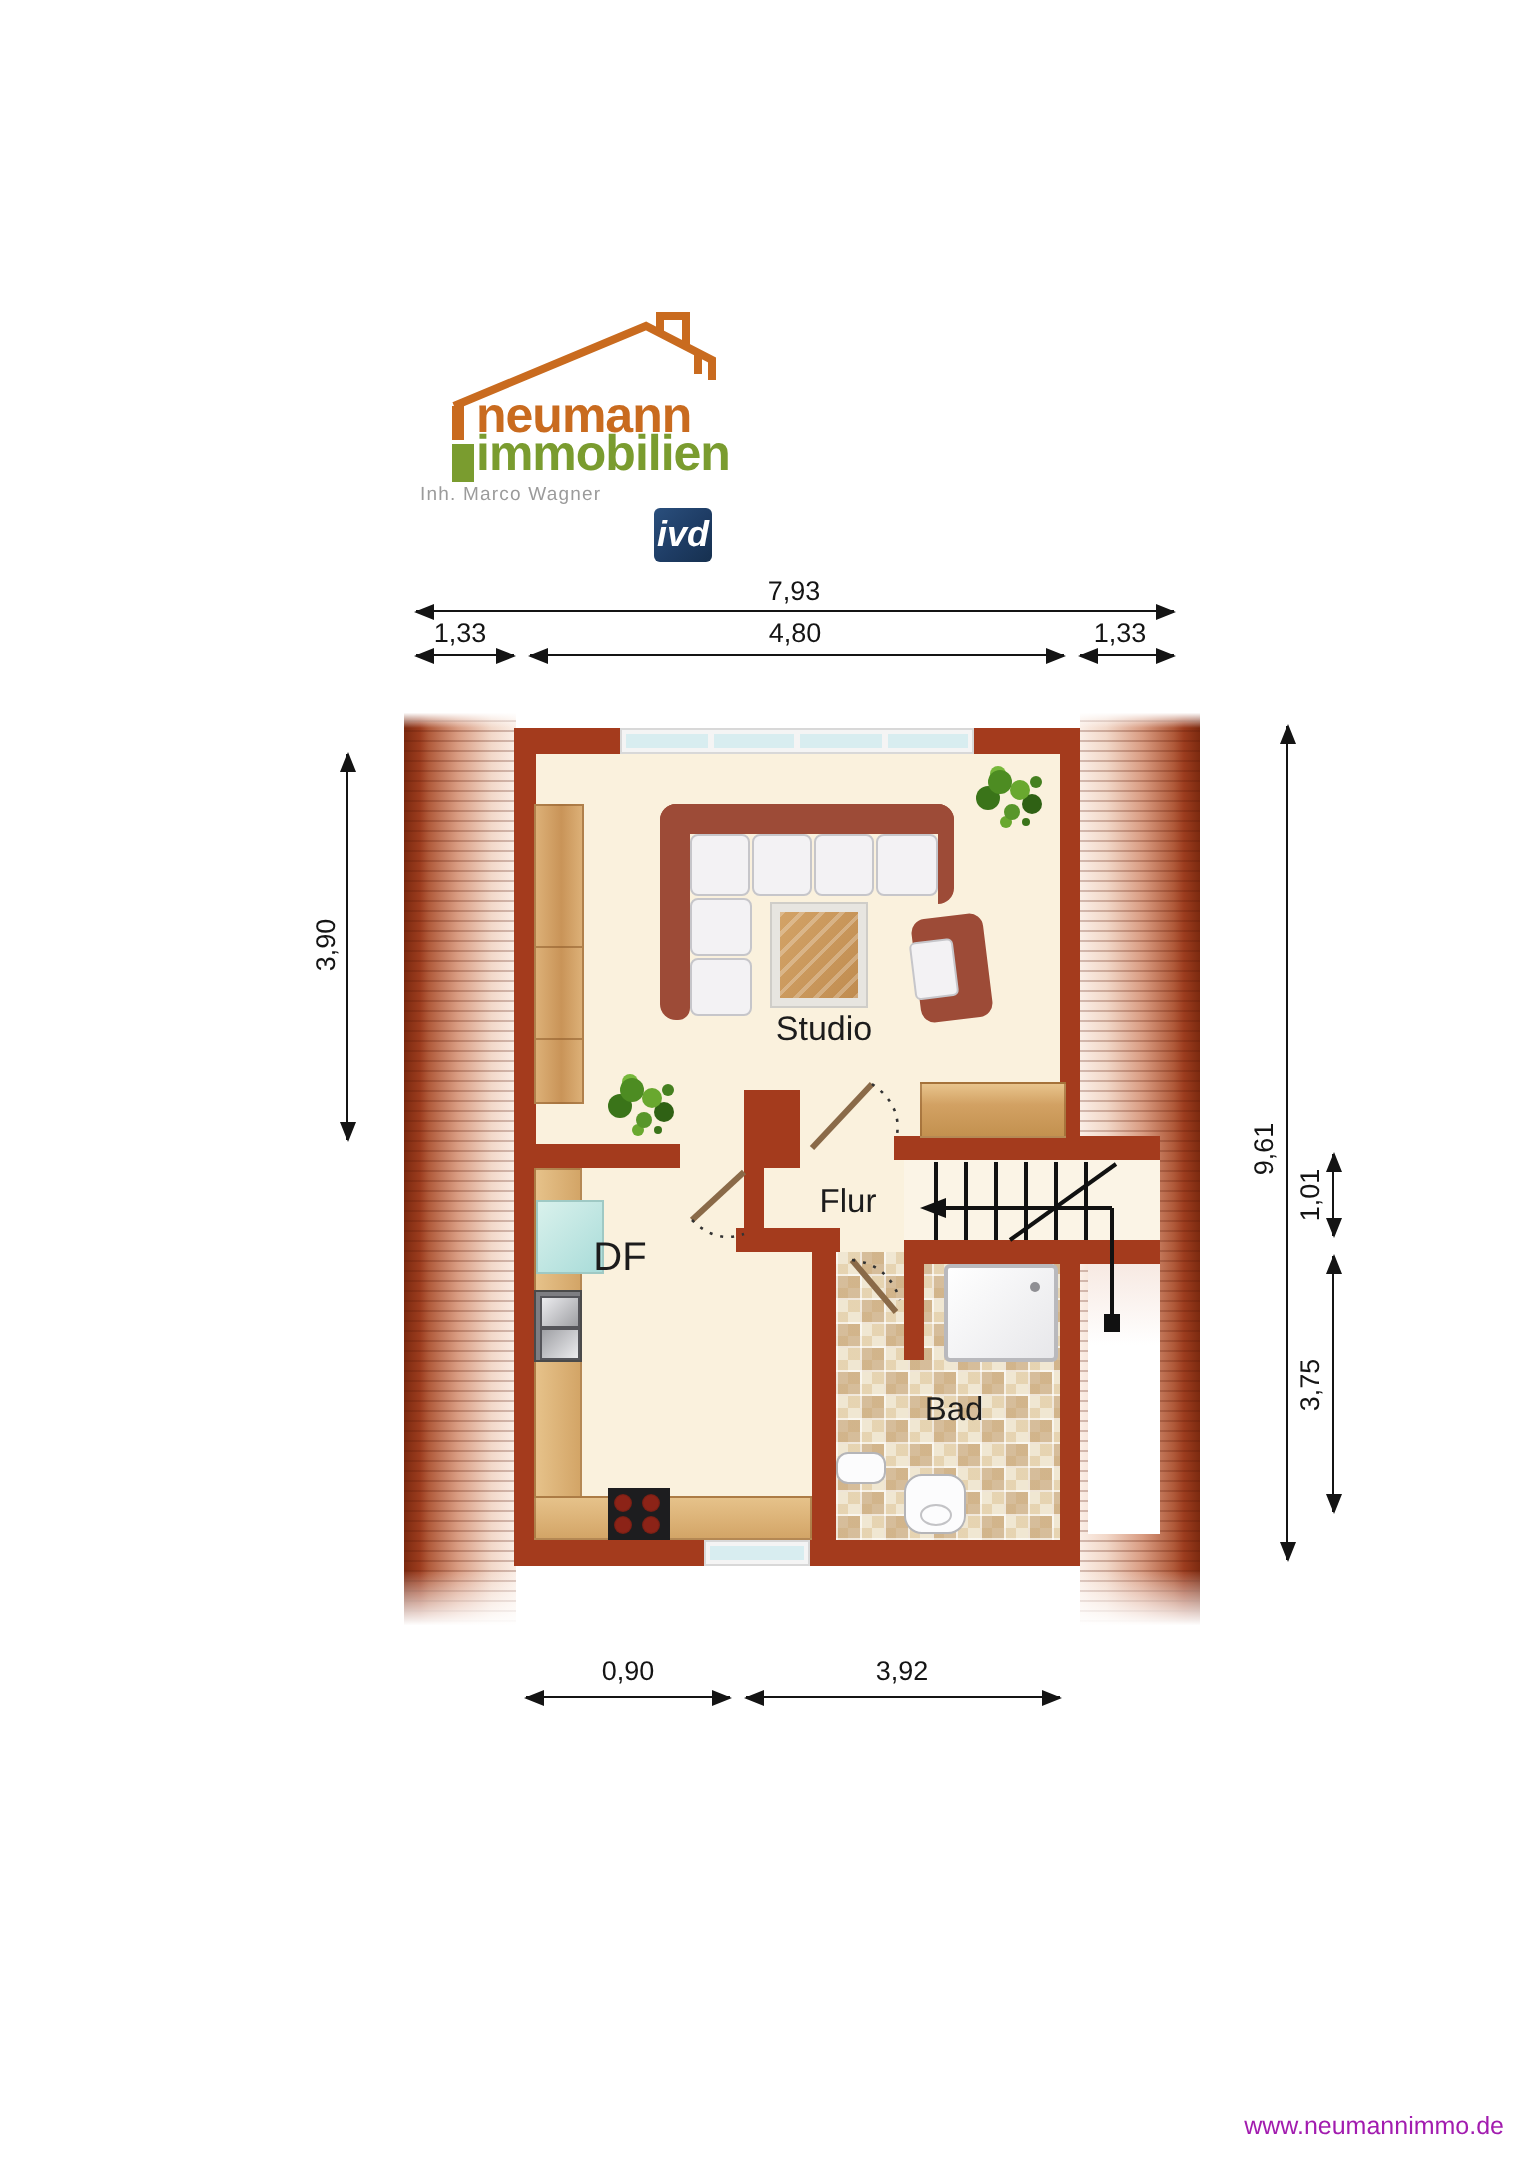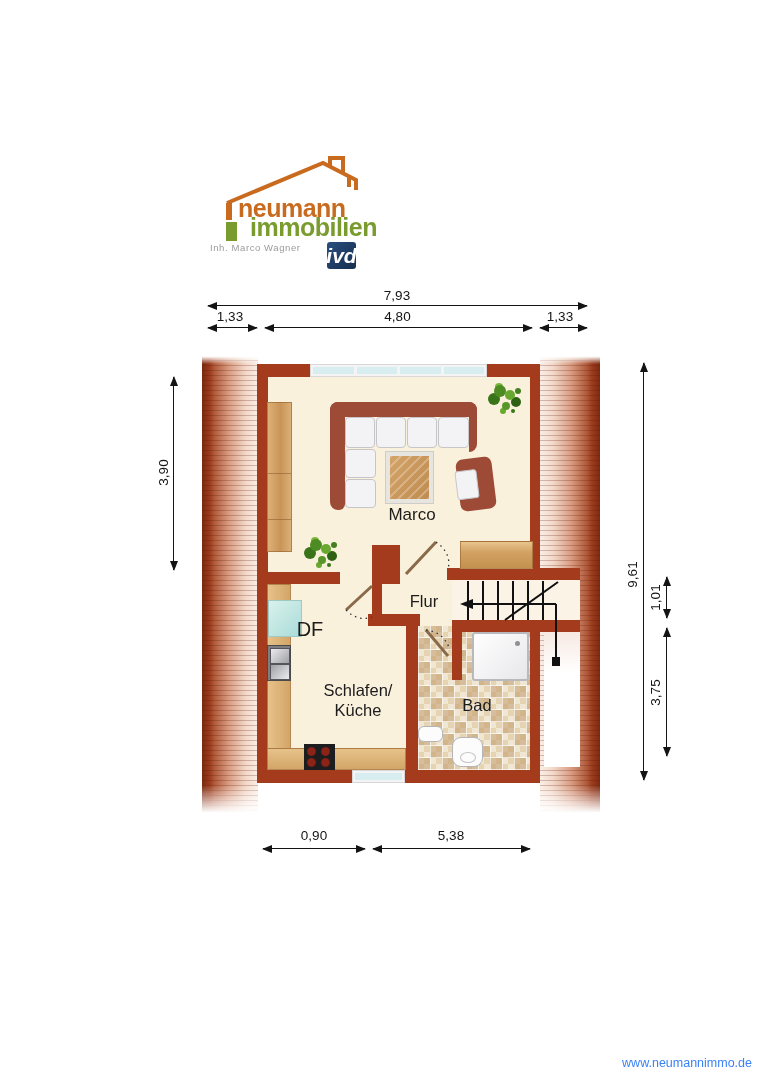--- a/index.html
+++ b/index.html
@@ -5,22 +5,22 @@
   html,body{margin:0;padding:0;background:#fff;}
   #stage{position:relative;width:763px;height:1080px;background:#fff;overflow:hidden;
          font-family:"Liberation Sans",sans-serif;}
   .abs{position:absolute;}
   
   .brand{font-weight:700;font-size:25px;line-height:19px;letter-spacing:-0.5px;}
   .brand-top{color:#c96b1f;}
   .brand-bot{color:#7a9c2f;}
   .owner{font-size:9.5px;color:#9b9b9b;letter-spacing:0.6px;}
   .ivd{width:29px;height:27px;background:linear-gradient(135deg,#2a4f7d 0%,#1e3c64 55%,#16304f 100%);
-       border-radius:3px;color:#fff;font-weight:700;font-style:italic;font-size:21px;
-       display:flex;align-items:center;justify-content:center;}
+       border-radius:3px;color:#fff;font-weight:700;font-style:italic;font-size:18px;
+       display:flex;align-items:center;justify-content:center;margin-top:12px;}
   
   .dimh{height:0;border-top:1.5px solid #141414;}
   .dimh::before,.dimh::after{content:"";position:absolute;width:0;height:0;border-style:solid;}
   .dimh::before{left:-1px;top:-4.5px;border-width:4px 10px 4px 0;border-color:transparent #141414 transparent transparent;}
   .dimh::after{right:-1px;top:-4.5px;border-width:4px 0 4px 10px;border-color:transparent transparent transparent #141414;}
   .dimv{width:0;border-left:1.5px solid #141414;}
   .dimv::before,.dimv::after{content:"";position:absolute;width:0;height:0;border-style:solid;}
   .dimv::before{top:-1px;left:-4.5px;border-width:0 4px 10px 4px;border-color:transparent transparent #141414 transparent;}
   .dimv::after{bottom:-1px;left:-4.5px;border-width:10px 4px 0 4px;border-color:#141414 transparent transparent transparent;}
   .dlabel{font-size:13.5px;color:#141414;text-align:center;}
@@ -59,21 +59,21 @@
 
   <div class="abs" style="left:210px;top:152px;width:220px;height:125px;">
     <svg class="abs" style="left:14px;top:4px;" width="138" height="50" viewBox="0 0 138 50">
       <path d="M3 47 L99 7 L132 24 L132 34" fill="none" stroke="#c96b1f" stroke-width="4"></path>
       <path d="M106 10 V2 H119 V16" fill="none" stroke="#c96b1f" stroke-width="4"></path>
       <path d="M125 21 V31" fill="none" stroke="#c96b1f" stroke-width="4"></path>
     </svg>
     <div class="abs" style="left:16px;top:51px;width:6px;height:17px;background:#c96b1f;"></div>
     <div class="abs" style="left:16px;top:70px;width:11px;height:19px;background:#7a9c2f;"></div>
     <div class="abs brand brand-top" style="left:28px;top:47px;">neumann</div>
-    <div class="abs brand brand-bot" style="left:28px;top:66px;padding-left:12px;">immobilien</div>
+    <div class="abs brand brand-bot" style="left:28px;top:66px;">immobilien</div>
     <div class="abs owner" style="left:0;top:90px;">Inh. Marco Wagner</div>
     <div class="abs ivd" style="left:117px;top:90px;">ivd</div>
   </div>
 
   <div class="abs dlabel" style="left:367px;top:288px;width:60px;">7,93</div>
   <div class="abs dimh" style="left:208px;top:305px;width:379px;"></div>
   <div class="abs dlabel" style="left:205px;top:309px;width:50px;">1,33</div>
   <div class="abs dimh" style="left:208px;top:327px;width:49px;"></div>
   <div class="abs dlabel" style="left:370px;top:309px;width:55px;">4,80</div>
   <div class="abs dimh" style="left:265px;top:327px;width:267px;"></div>
@@ -85,21 +85,21 @@
 
   <div class="abs dimv" style="left:643px;top:363px;height:417px;"></div>
   <div class="abs dlabel rot" style="left:602px;top:567px;width:60px;">9,61</div>
   <div class="abs dimv" style="left:666px;top:577px;height:41px;"></div>
   <div class="abs dlabel rot" style="left:625px;top:590px;width:60px;">1,01</div>
   <div class="abs dimv" style="left:666px;top:628px;height:128px;"></div>
   <div class="abs dlabel rot" style="left:625px;top:685px;width:60px;">3,75</div>
 
   <div class="abs dlabel" style="left:284px;top:828px;width:60px;">0,90</div>
   <div class="abs dimh" style="left:263px;top:848px;width:102px;"></div>
-  <div class="abs dlabel" style="left:421px;top:828px;width:60px;">5,38</div>
+  <div class="abs dlabel" style="left:421px;top:828px;width:60px;">3,92</div>
   <div class="abs dimh" style="left:373px;top:848px;width:157px;"></div>
 
   <div class="abs" style="left:202px;top:355px;width:398px;height:467px;">
 
     <div class="abs roofL" style="left:0;top:0;width:56px;height:467px;"></div>
     <div class="abs roofR" style="left:338px;top:0;width:60px;height:467px;"></div>
 
     <div class="abs" style="left:342px;top:277px;width:36px;height:135px;background:linear-gradient(180deg,#f7e9e2 0%,#ffffff 30%);z-index:1;"></div>
 
     <div class="abs floor" style="left:55px;top:9px;width:283px;height:419px;z-index:2;"></div>
@@ -210,27 +210,23 @@
     </div>
 
     <div class="abs" style="left:270px;top:277px;width:57px;height:49px;background:linear-gradient(135deg,#ffffff 0%,#e7e7ea 100%);border:2px solid #b9b9bd;border-radius:3px;box-sizing:border-box;z-index:4;">
       <div style="position:absolute;right:7px;top:7px;width:5px;height:5px;border-radius:50%;background:#8f8f94;"></div>
     </div>
     <div class="abs" style="left:250px;top:382px;width:31px;height:30px;background:#fcfcfd;border:1.5px solid #b5b5b8;border-radius:9px;box-sizing:border-box;z-index:4;">
       <div style="position:absolute;left:7px;bottom:3px;width:14px;height:9px;border:1px solid #c3c3c6;border-radius:50%;"></div>
     </div>
     <div class="abs" style="left:216px;top:371px;width:25px;height:16px;background:#fcfcfd;border:1.5px solid #b5b5b8;border-radius:6px;box-sizing:border-box;z-index:4;"></div>
 
-    <div class="abs roomlabel" style="left:130px;top:150px;width:160px;font-size:17px;z-index:5;">Marco</div>
+    <div class="abs roomlabel" style="left:130px;top:150px;width:160px;font-size:17px;z-index:5;">Studio</div>
     <div class="abs roomlabel" style="left:172px;top:236px;width:100px;z-index:5;">Flur</div>
-    <div class="abs roomlabel" style="left:86px;top:325px;width:140px;z-index:5;">
-      <span>Schlafen/</span><br>
-      <span>Küche</span>
-    </div>
     <div class="abs roomlabel" style="left:225px;top:340px;width:100px;z-index:5;">Bad</div>
 
     <div class="abs" style="left:0;top:0;width:398px;height:9px;background:linear-gradient(180deg,#ffffff 15%,rgba(255,255,255,0) 100%);z-index:6;"></div>
     <div class="abs" style="left:0;top:430px;width:398px;height:37px;background:linear-gradient(180deg,rgba(255,255,255,0) 0%,#ffffff 75%);z-index:6;"></div>
   </div>
 
-  <div class="abs" style="right:11px;top:1056px;font-size:12.5px;color:#3b82f6;">www.neumannimmo.de</div>
+  <div class="abs" style="right:11px;top:1056px;font-size:12.5px;color:#a21caf;">www.neumannimmo.de</div>
 
 </div>
 
 </body></html>

